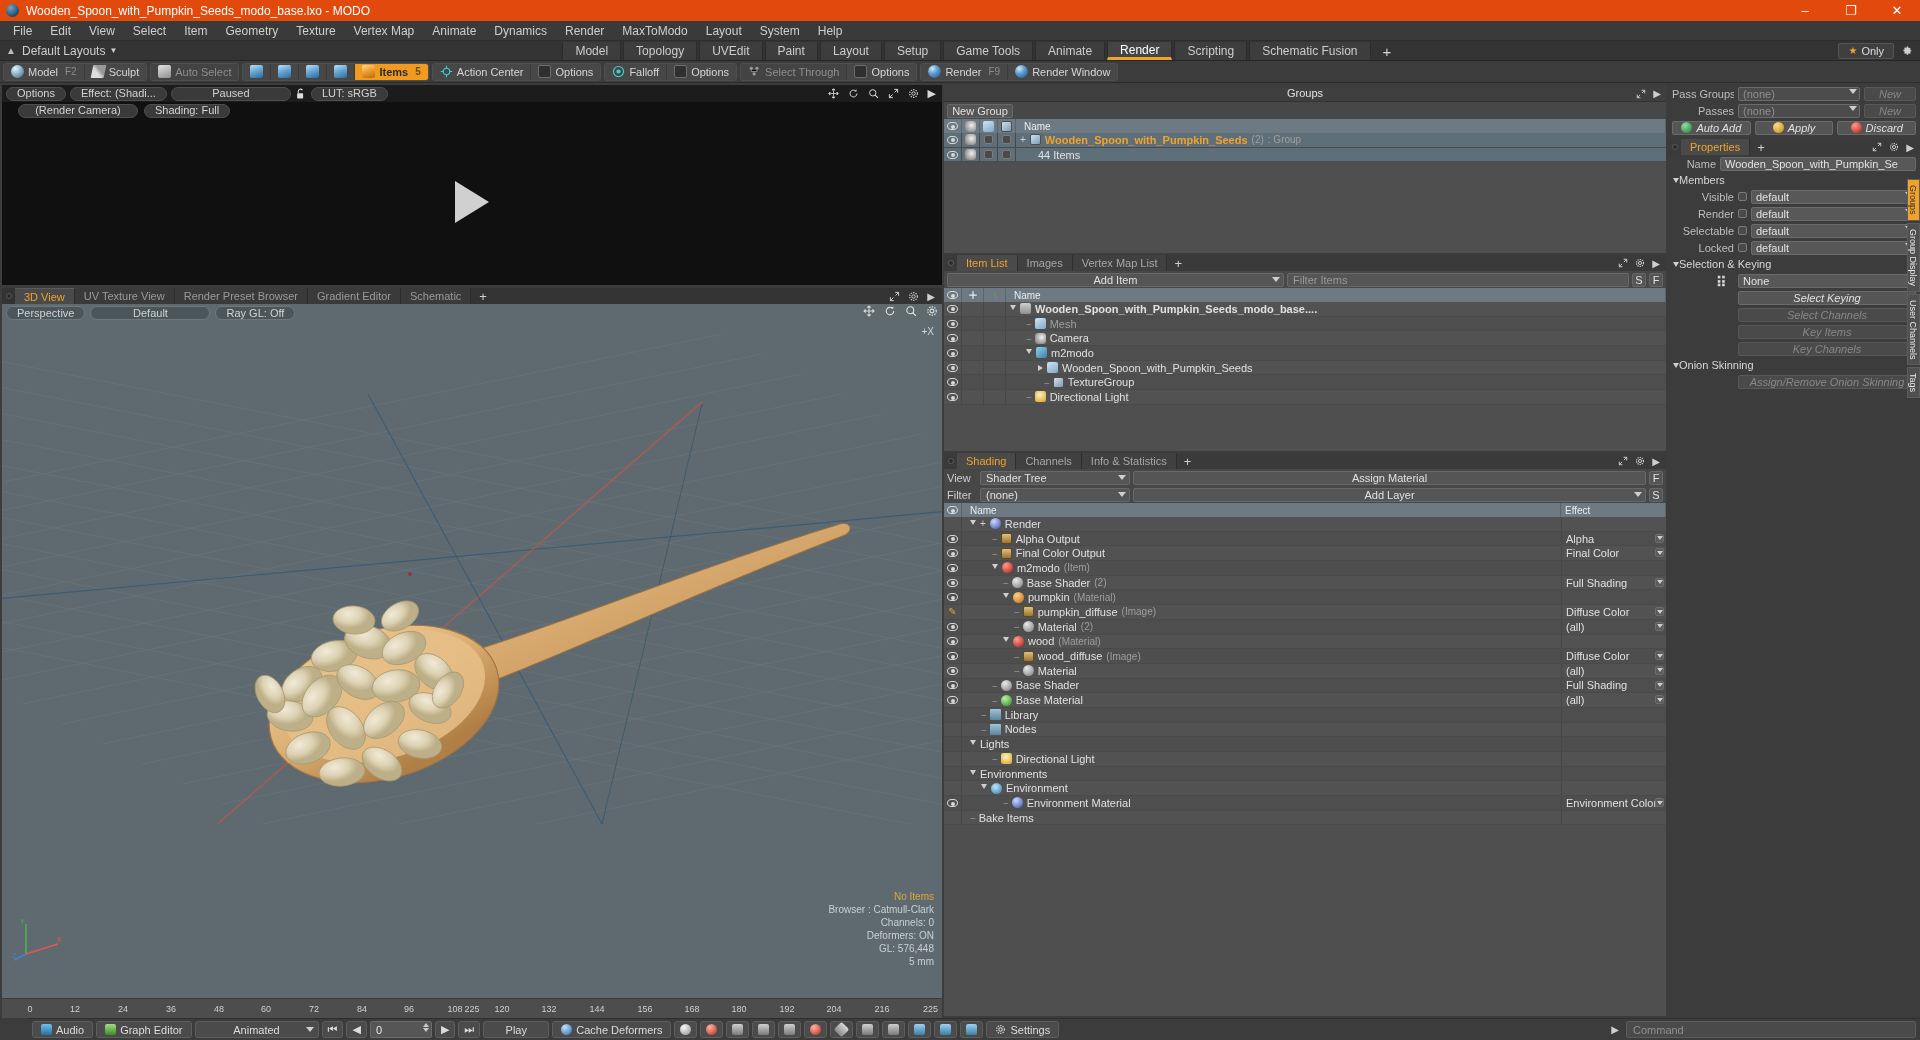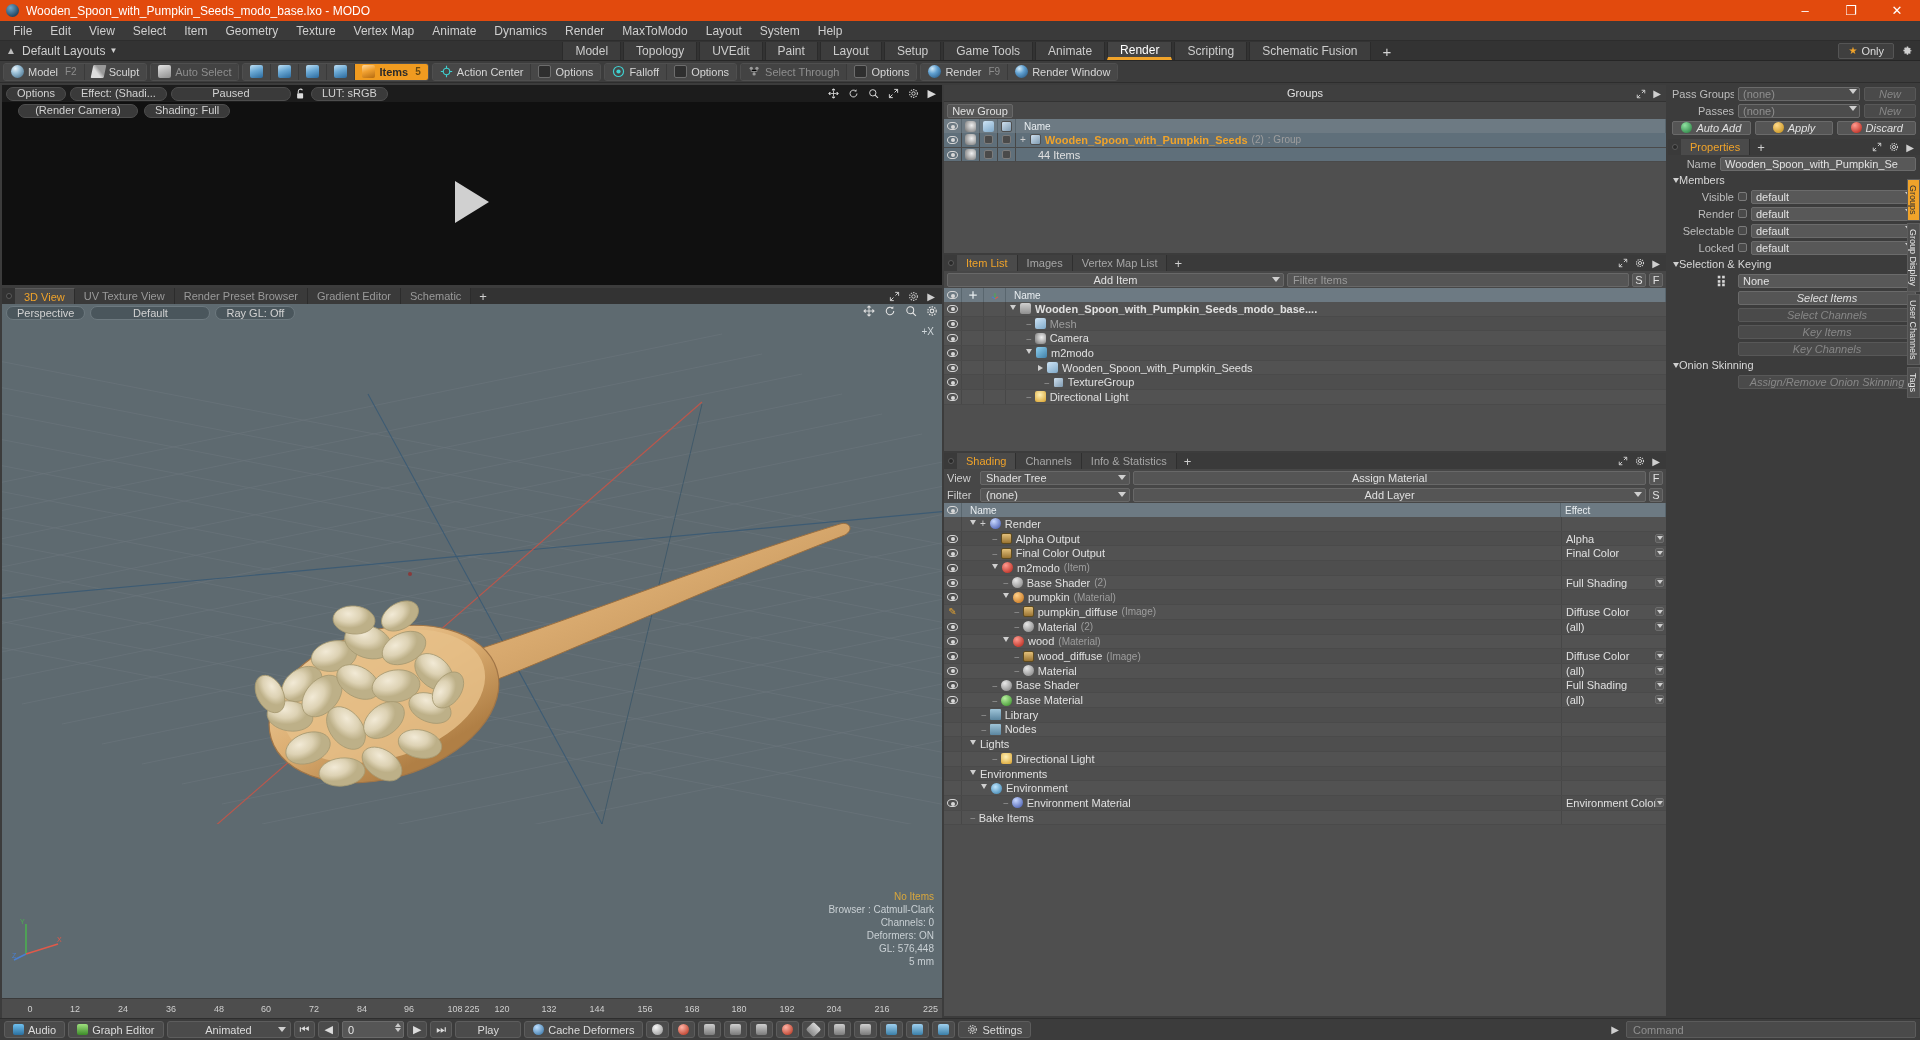--- a/index.html
+++ b/index.html
@@ -217,20 +217,21 @@
     writing-mode:vertical-rl;font-size:9px;color:#e8e8e8;background:#4f4f4f;border:1px solid #5d5d5d;
     padding:5px 1px;text-align:center;white-space:nowrap;
   }
   .ptab-v.on{background:#f0a32a;color:#333;}
   .checkbox-mini{width:9px;height:9px;border:1px solid #7b7b7b;background:#4a4a4a;border-radius:2px;flex:0 0 9px;}
 
   
   .bottombar{
     height:22px;flex:0 0 22px;background:#3c3c3c;display:flex;align-items:center;gap:3px;padding:2px 4px;
     border-top:1px solid #2e2e2e;
+    margin-left:28px;
   }
   .bbtn{
     height:17px;background:#4b4b4b;border:1px solid #5d5d5d;border-radius:3px;color:#dcdcdc;font-size:11px;
     display:flex;align-items:center;gap:4px;padding:0 8px;white-space:nowrap;
   }
   .bbtn.sq{padding:0 5px;}
   .tfield{height:17px;background:#565656;border:1px solid #6a6a6a;border-radius:2px;color:#e4e4e4;font-size:11px;
           display:flex;align-items:center;padding:0 5px;width:62px;position:relative;}
   .tfield .spin{position:absolute;right:2px;top:1px;display:flex;flex-direction:column;gap:1px;}
   .tfield .spin i{width:0;height:0;border-left:3px solid transparent;border-right:3px solid transparent;}
@@ -1341,21 +1342,21 @@
                 <rect x="7" y="11" width="3" height="3"></rect>
               </g>
             </svg>
         </span>
         <div class="pfield">
           <span>None</span>
         </div>
       </div>
       <div class="prow">
         <span style="flex:0 0 62px"></span>
-        <div class="pbtn" style="flex:1">Select Items</div>
+        <div class="pbtn" style="flex:1">Select Keying</div>
       </div>
       <div class="prow">
         <span style="flex:0 0 62px"></span>
         <div class="pbtn dim" style="flex:1">Select Channels</div>
       </div>
       <div class="prow">
         <span style="flex:0 0 62px"></span>
         <div class="pbtn dim" style="flex:1">Key Items</div>
       </div>
       <div class="prow">

